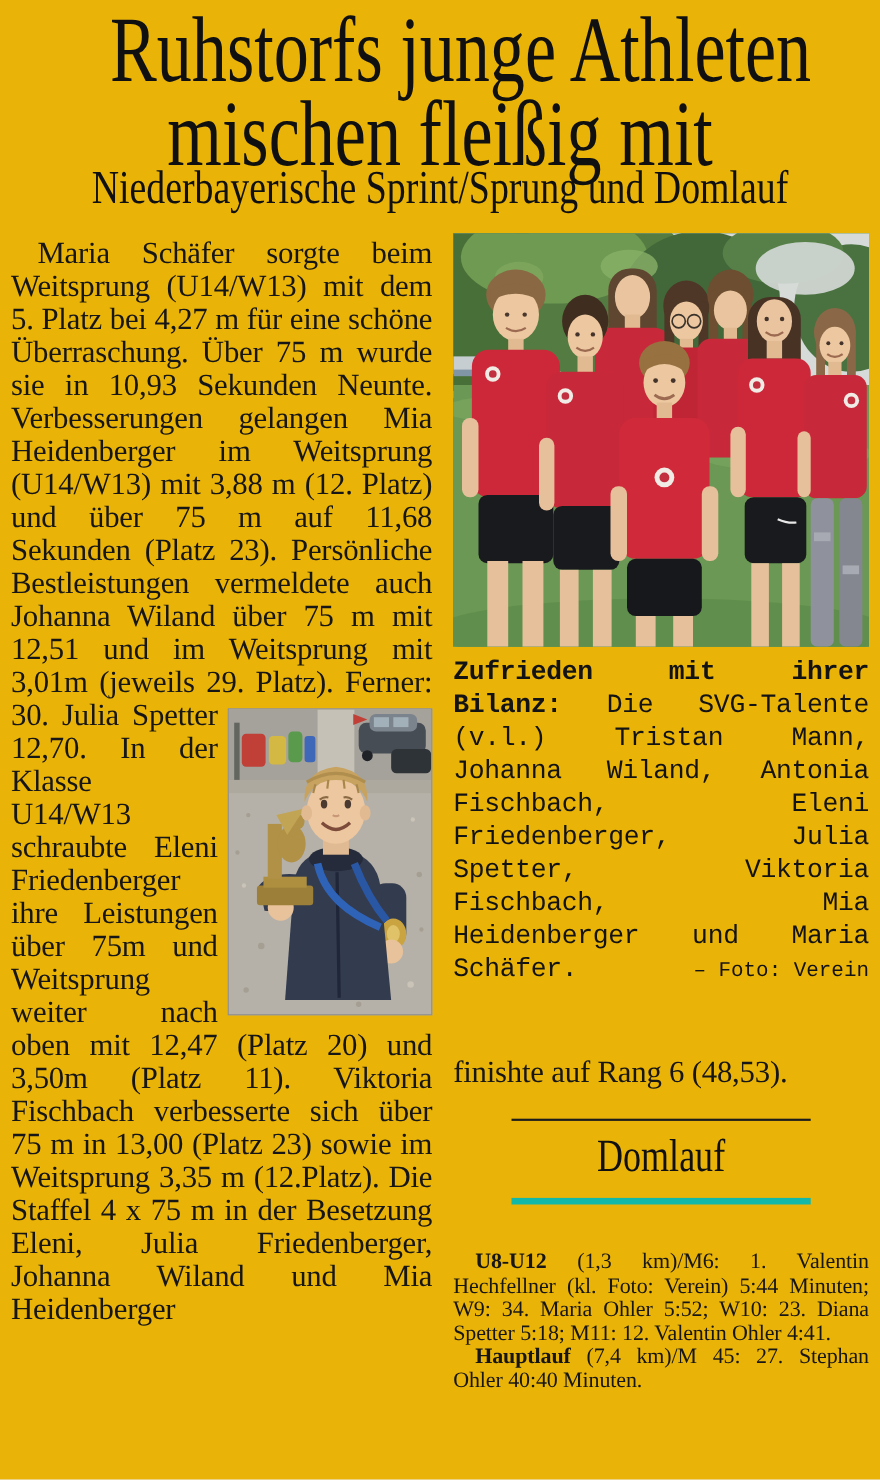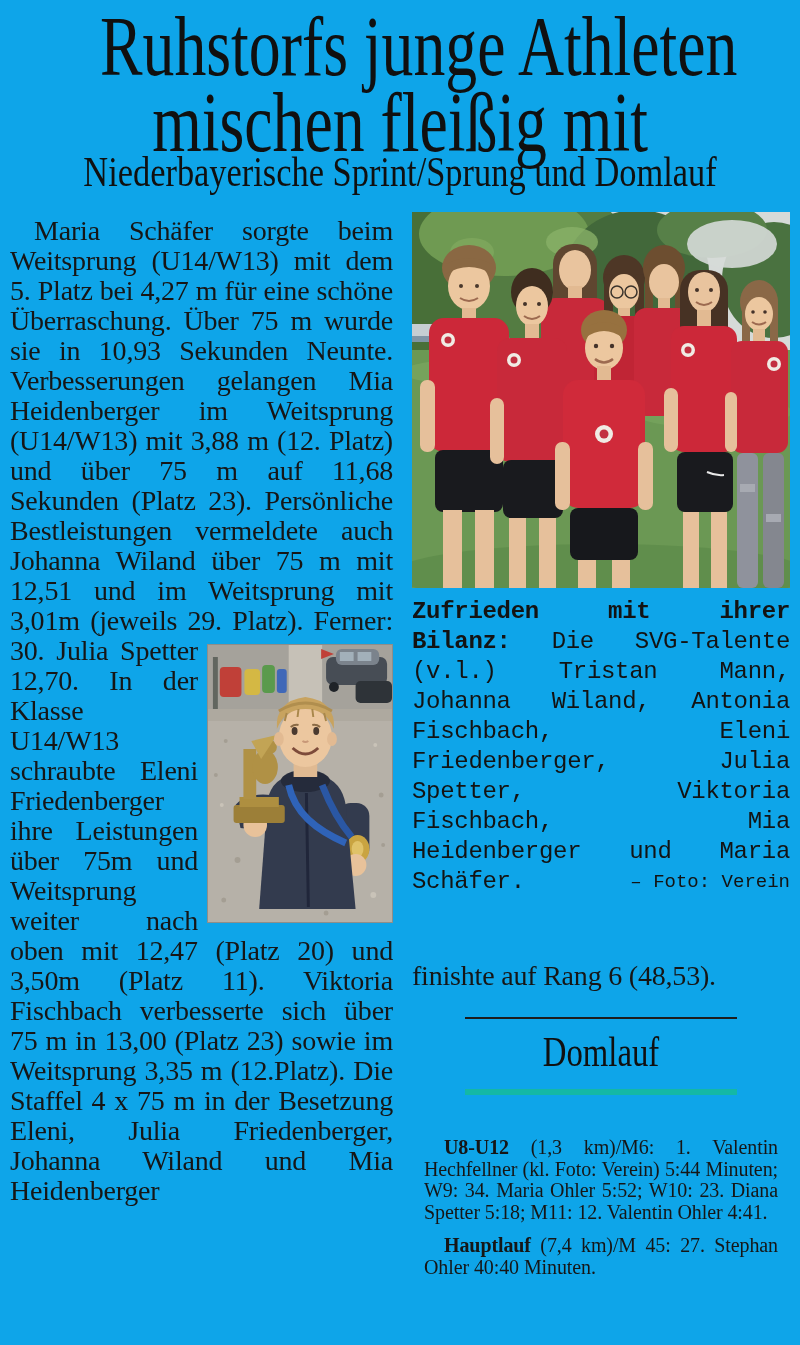--- a/index.html
+++ b/index.html
@@ -1,18 +1,18 @@
 <!DOCTYPE html>
 <html lang="de"><head>
 <meta charset="utf-8">
 <style>
   html,body{margin:0;padding:0;background:#e9e9e9;}
   .page{
     position:relative;width:800px;height:1345px;margin:0;
-    background:#0ea5e9;color:#161616;overflow:hidden;
+    background:#eab308;color:#161616;overflow:hidden;
     font-family:"Liberation Serif","DejaVu Serif",serif;
   }
   
   .headline{position:absolute;top:8px;left:0;width:800px;text-align:center;
     font-size:85px;line-height:76px;font-weight:400;color:#101010;}
   .hl-line{display:block;transform:scaleX(0.75);white-space:nowrap;}
   .subheadline{position:absolute;top:147px;left:0;width:800px;text-align:center;
     font-size:43px;line-height:50px;color:#101010;}
   .sub-inner{display:block;transform:scaleX(0.80);white-space:nowrap;}
   
@@ -37,21 +37,21 @@
   
   .cont{margin-top:64px;}
   
   .section-head{width:272px;margin:26px auto 0;text-align:center;
     border-top:2px solid #1d1d1d;border-bottom:6px solid #14b8a6;
     padding:12px 0 16px;}
   .section-title{display:block;font-size:42px;line-height:42px;
     transform:scaleX(0.78);white-space:nowrap;color:#101010;}
   .results{margin-top:42px;font-size:20px;line-height:21.5px;
     text-align:justify;letter-spacing:-0.1px;hyphens:auto;-webkit-hyphens:auto;}
-  .results p{margin:12px;text-indent:20px;}
+  .results p{margin:0;text-indent:20px;}
   .results b{font-weight:bold;}
 </style>
 </head>
 <body>
 
 <div class="page">
 
   <div class="headline">
     <span class="hl-line">Ruhstorfs junge Athleten</span>
     <span class="hl-line">mischen fleißig mit</span>

